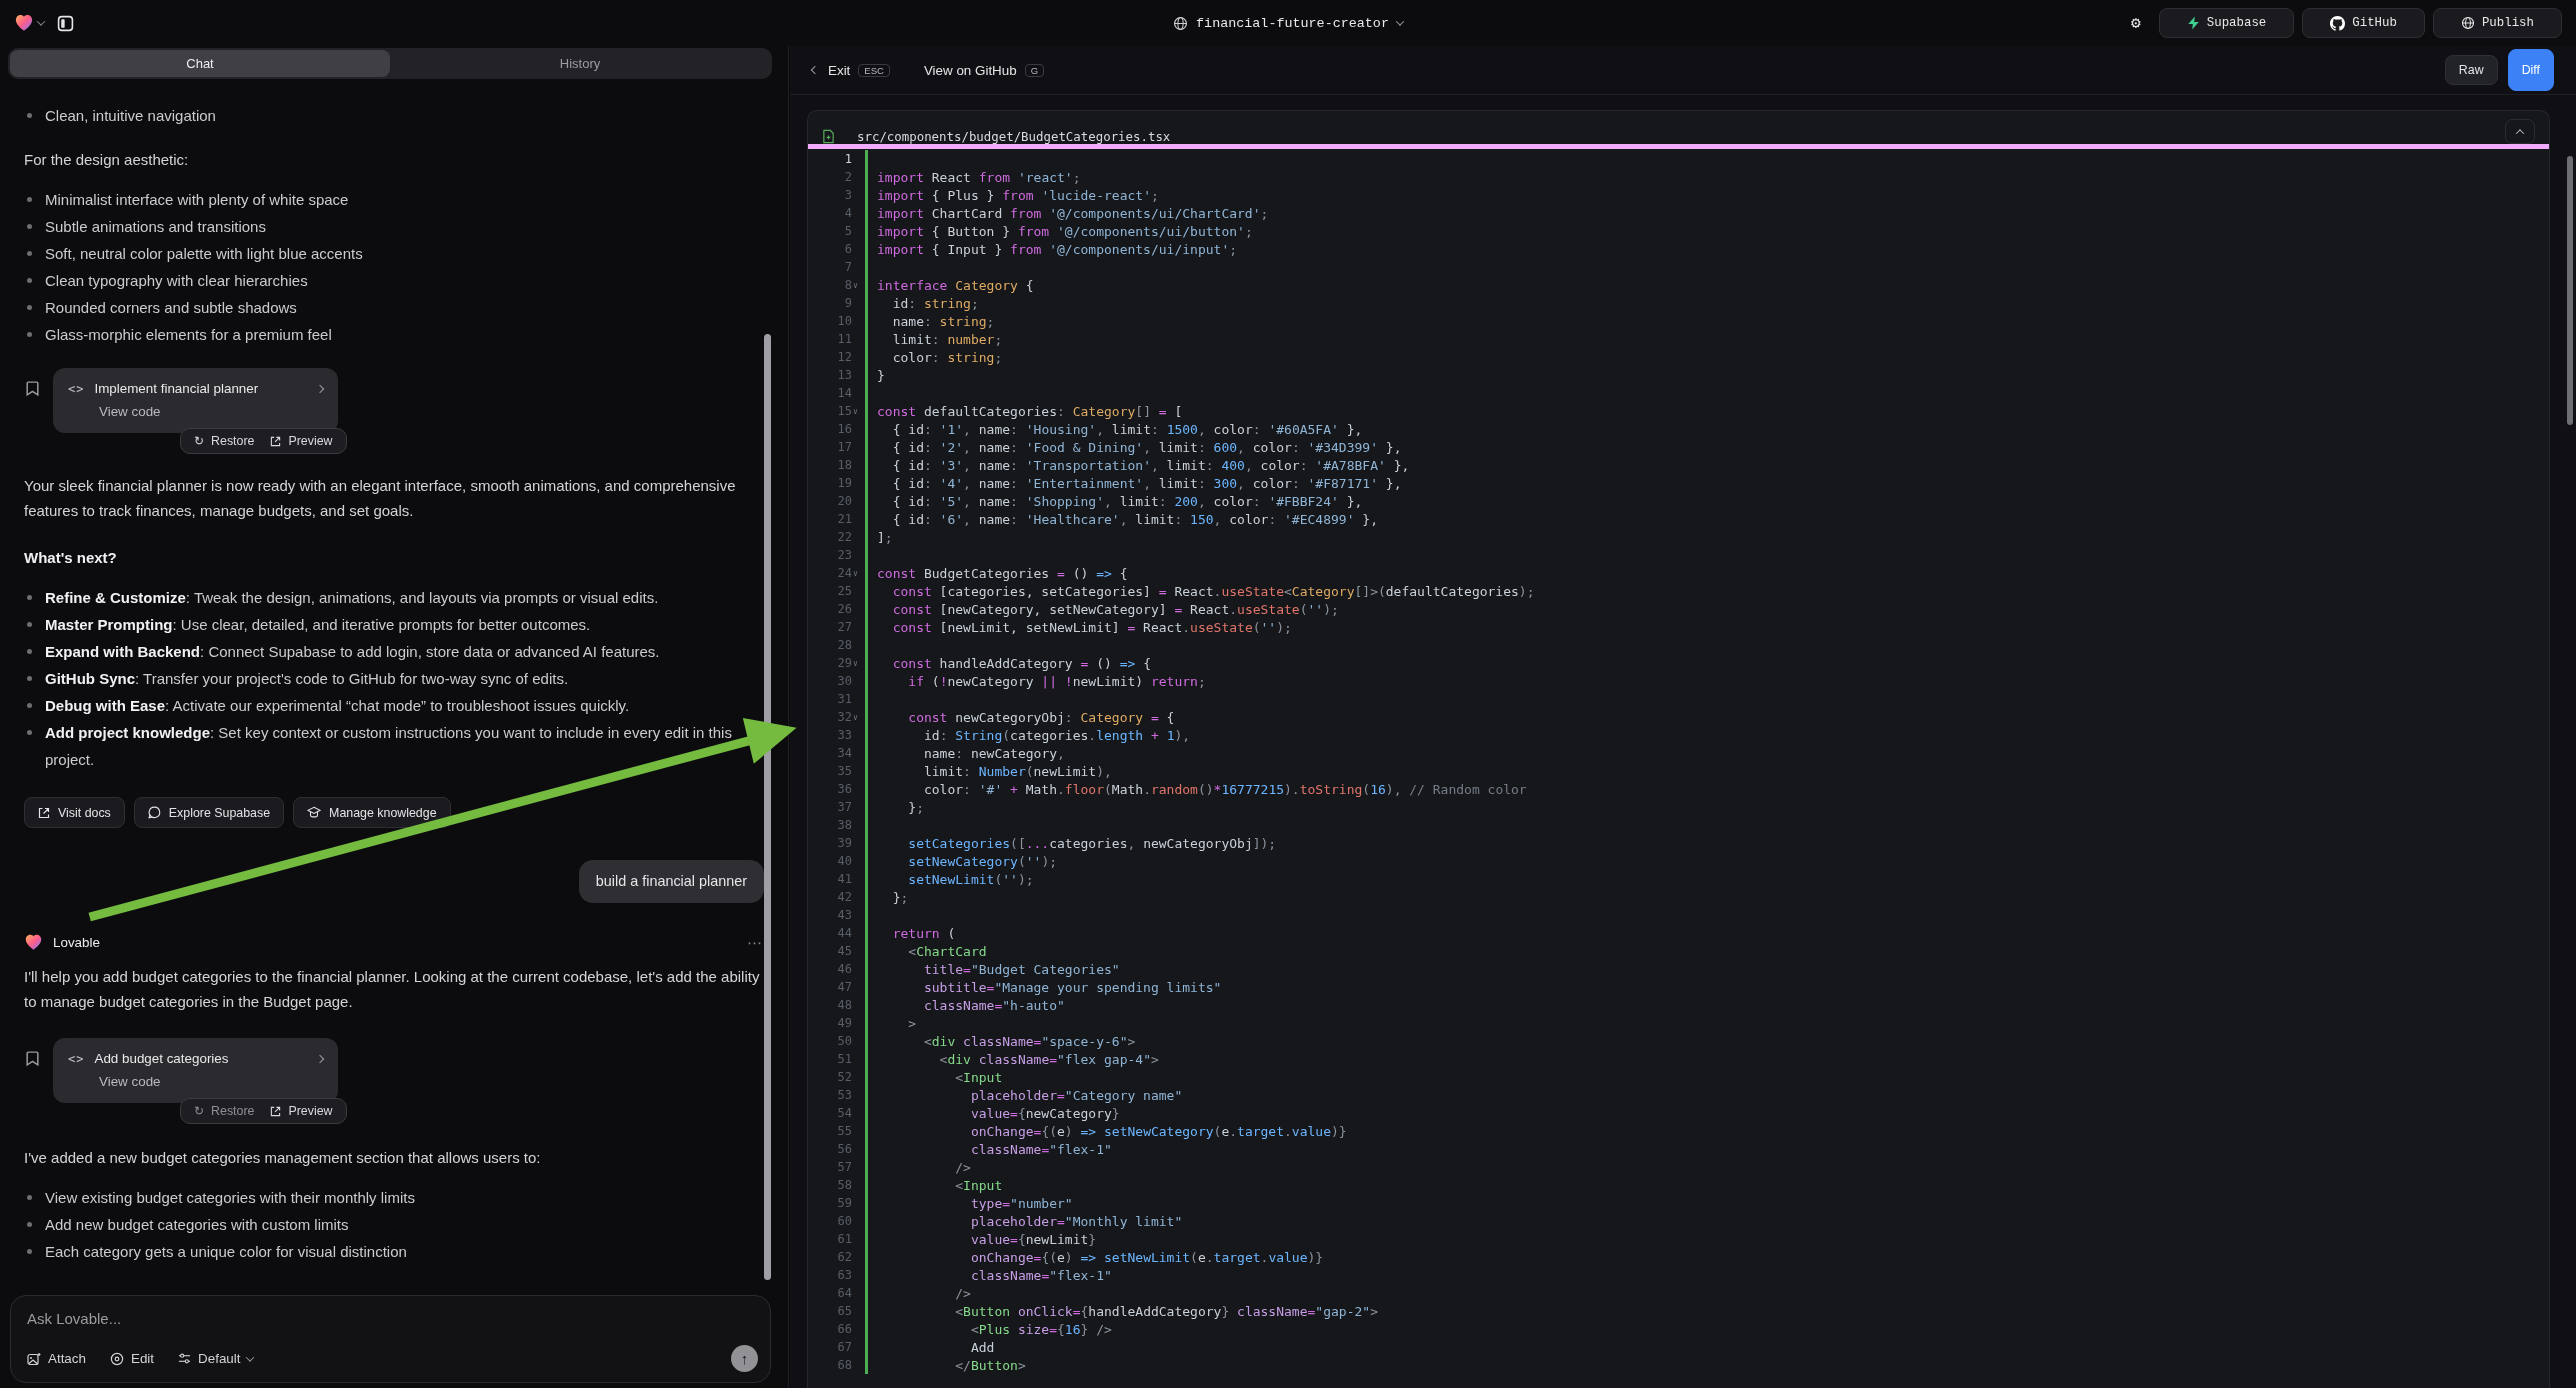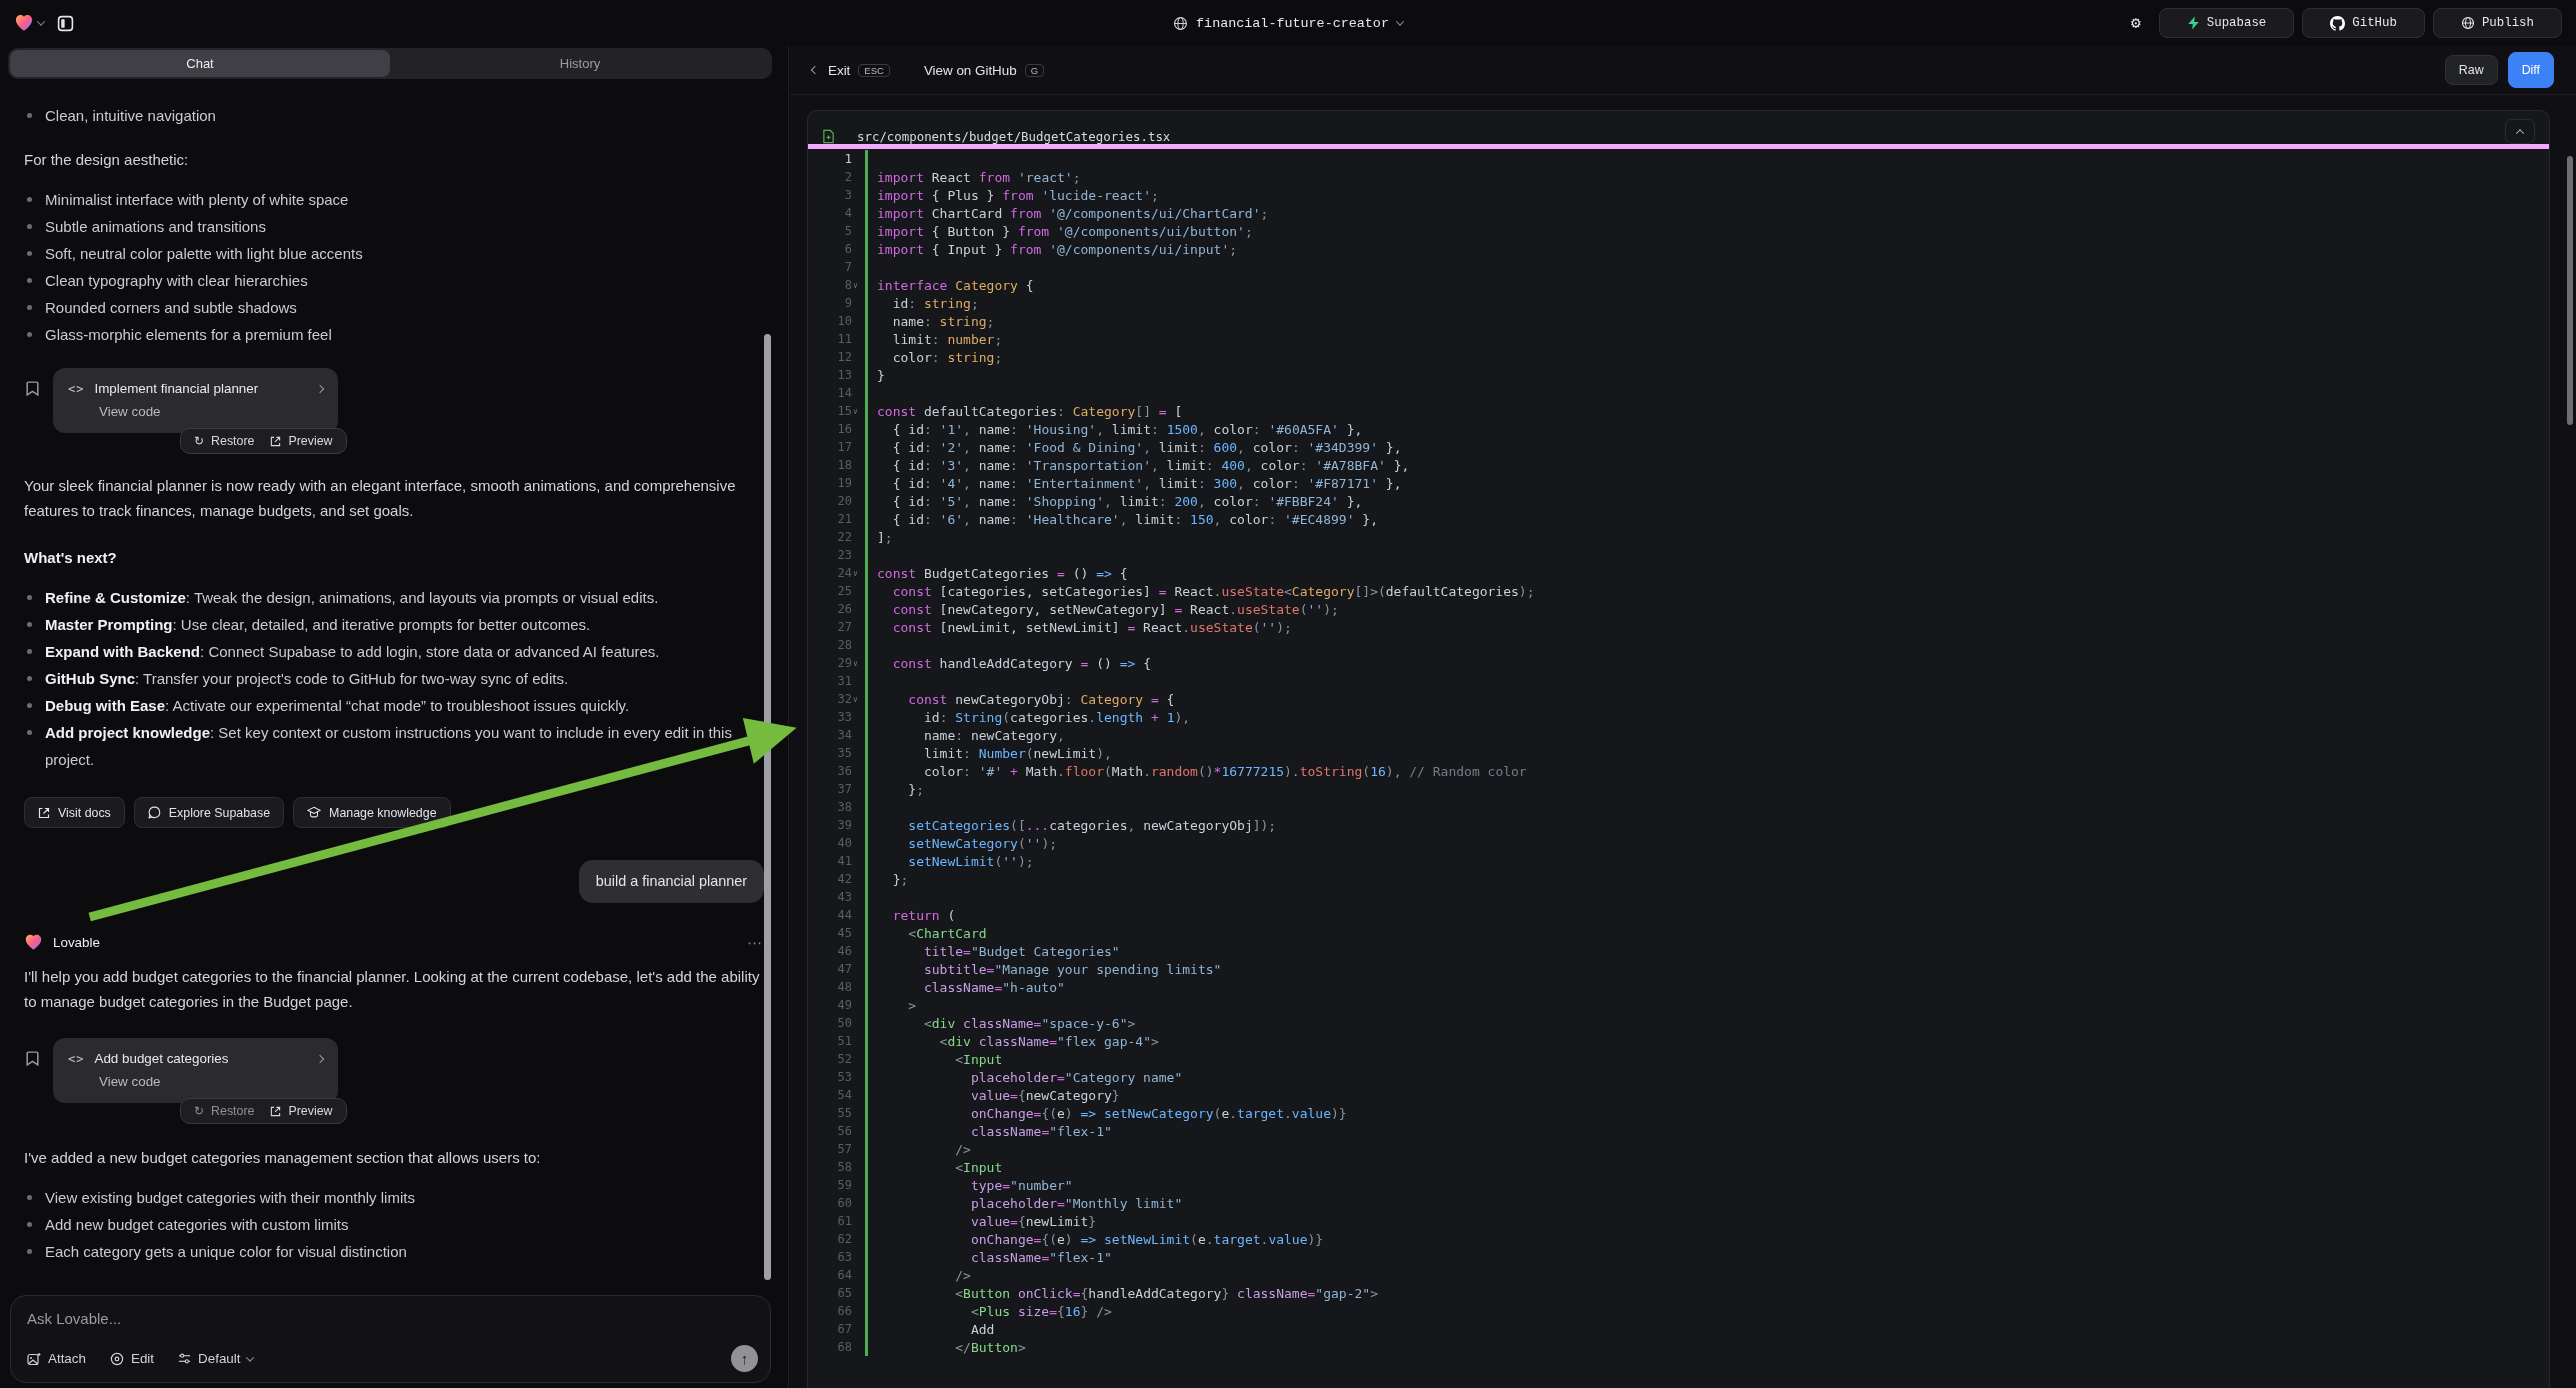--- a/index.html
+++ b/index.html
@@ -66,21 +66,21 @@
   .composer-row .spacer { flex:1; }
   .send-btn { width:27px; height:27px; border-radius:50%; background:#919196; color:#1c1c1f; display:flex; align-items:center; justify-content:center; font-size:15px; font-weight:700; }
 
   
   .code-panel { position:absolute; top:46px; left:790px; right:0; bottom:0; background:#101014; }
   .code-header { height:49px; border-bottom:1px solid #1e1f24; display:flex; align-items:center; padding:0 22px; gap:10px; color:#e5e5e8; font-size:13.4px; }
   .kbd { border:1px solid #3a3a41; border-radius:4px; font-size:9.5px; padding:0 5px; color:#b8b8bf; }
   .code-header .gap { width:14px; }
   .code-header .spacer { flex:1; }
   .raw-btn { height:30px; padding:0 13px; display:flex; align-items:center; background:#222327; border:1px solid #303136; border-radius:8px; color:#e4e4e8; font-size:12.4px; }
-  .diff-btn { height:36px; padding:4px 13px; display:flex; align-items:center; background:#3c82f6; border:1px solid #3c82f6; border-radius:8px; color:#ffffff; font-size:12.4px; }
+  .diff-btn { height:42px; padding:4px 13px; display:flex; align-items:center; background:#3c82f6; border:1px solid #3c82f6; border-radius:8px; color:#ffffff; font-size:12.4px; }
 
   .file-card { position:absolute; top:64px; left:17px; right:26px; bottom:0; background:#16171b; border:1px solid #27282d; border-bottom:none; border-radius:10px 10px 0 0; }
   .file-head { height:38px; border-bottom:5px solid #f0abfc; display:flex; align-items:flex-end; gap:22px; padding:0 14px; }
   .file-path { font-family:"DejaVu Sans Mono", monospace; font-size:12.4px; color:#d8dade; }
   .collapse-btn { margin-left:auto; width:30px; height:25px; border:1px solid #2c2d33; border-radius:7px; display:flex; align-items:center; justify-content:center; color:#b6b6bc; }
 
   .code-lines { position:absolute; top:39px; left:0; right:0; bottom:0; overflow:hidden; }
   .crow { display:flex; align-items:center; height:18px; }
   .gutter { width:57px; flex:none; display:flex; align-items:center; justify-content:flex-end; font-family:"DejaVu Sans Mono", monospace; font-size:12px; color:#575e66; padding-right:3px; gap:1px; }
   .gutter .fold { font-size:8px; color:#6d747b; width:9px; }
@@ -500,20 +500,25 @@
           <span class="gutter">28<span class="fold"></span></span>
           <span class="addbar"></span>
           <span class="cline"></span>
         </div>
         <div class="crow">
           <span class="gutter">29<span class="fold">∨</span></span>
           <span class="addbar"></span>
           <span class="cline"><span class="tk-k">  const</span><span class="tk-v"> handleAddCategory</span><span class="tk-o"> =</span><span class="tk-v"> () </span><span class="tk-ar">=&gt;</span><span class="tk-v"> {</span></span>
         </div>
         <div class="crow">
+          <span class="gutter">30<span class="fold"></span></span>
+          <span class="addbar"></span>
+          <span class="cline"><span class="tk-k">    if</span><span class="tk-v"> (</span><span class="tk-o">!</span><span class="tk-v">newCategory</span><span class="tk-o"> ||</span><span class="tk-v"> </span><span class="tk-o">!</span><span class="tk-v">newLimit</span><span class="tk-v">)</span><span class="tk-k"> return</span><span class="tk-p">;</span></span>
+        </div>
+        <div class="crow">
           <span class="gutter">31<span class="fold"></span></span>
           <span class="addbar"></span>
           <span class="cline"></span>
         </div>
         <div class="crow">
           <span class="gutter">32<span class="fold">∨</span></span>
           <span class="addbar"></span>
           <span class="cline"><span class="tk-k">    const</span><span class="tk-v"> newCategoryObj</span><span class="tk-p">:</span><span class="tk-t"> Category</span><span class="tk-o"> =</span><span class="tk-v"> {</span></span>
         </div>
         <div class="crow">

